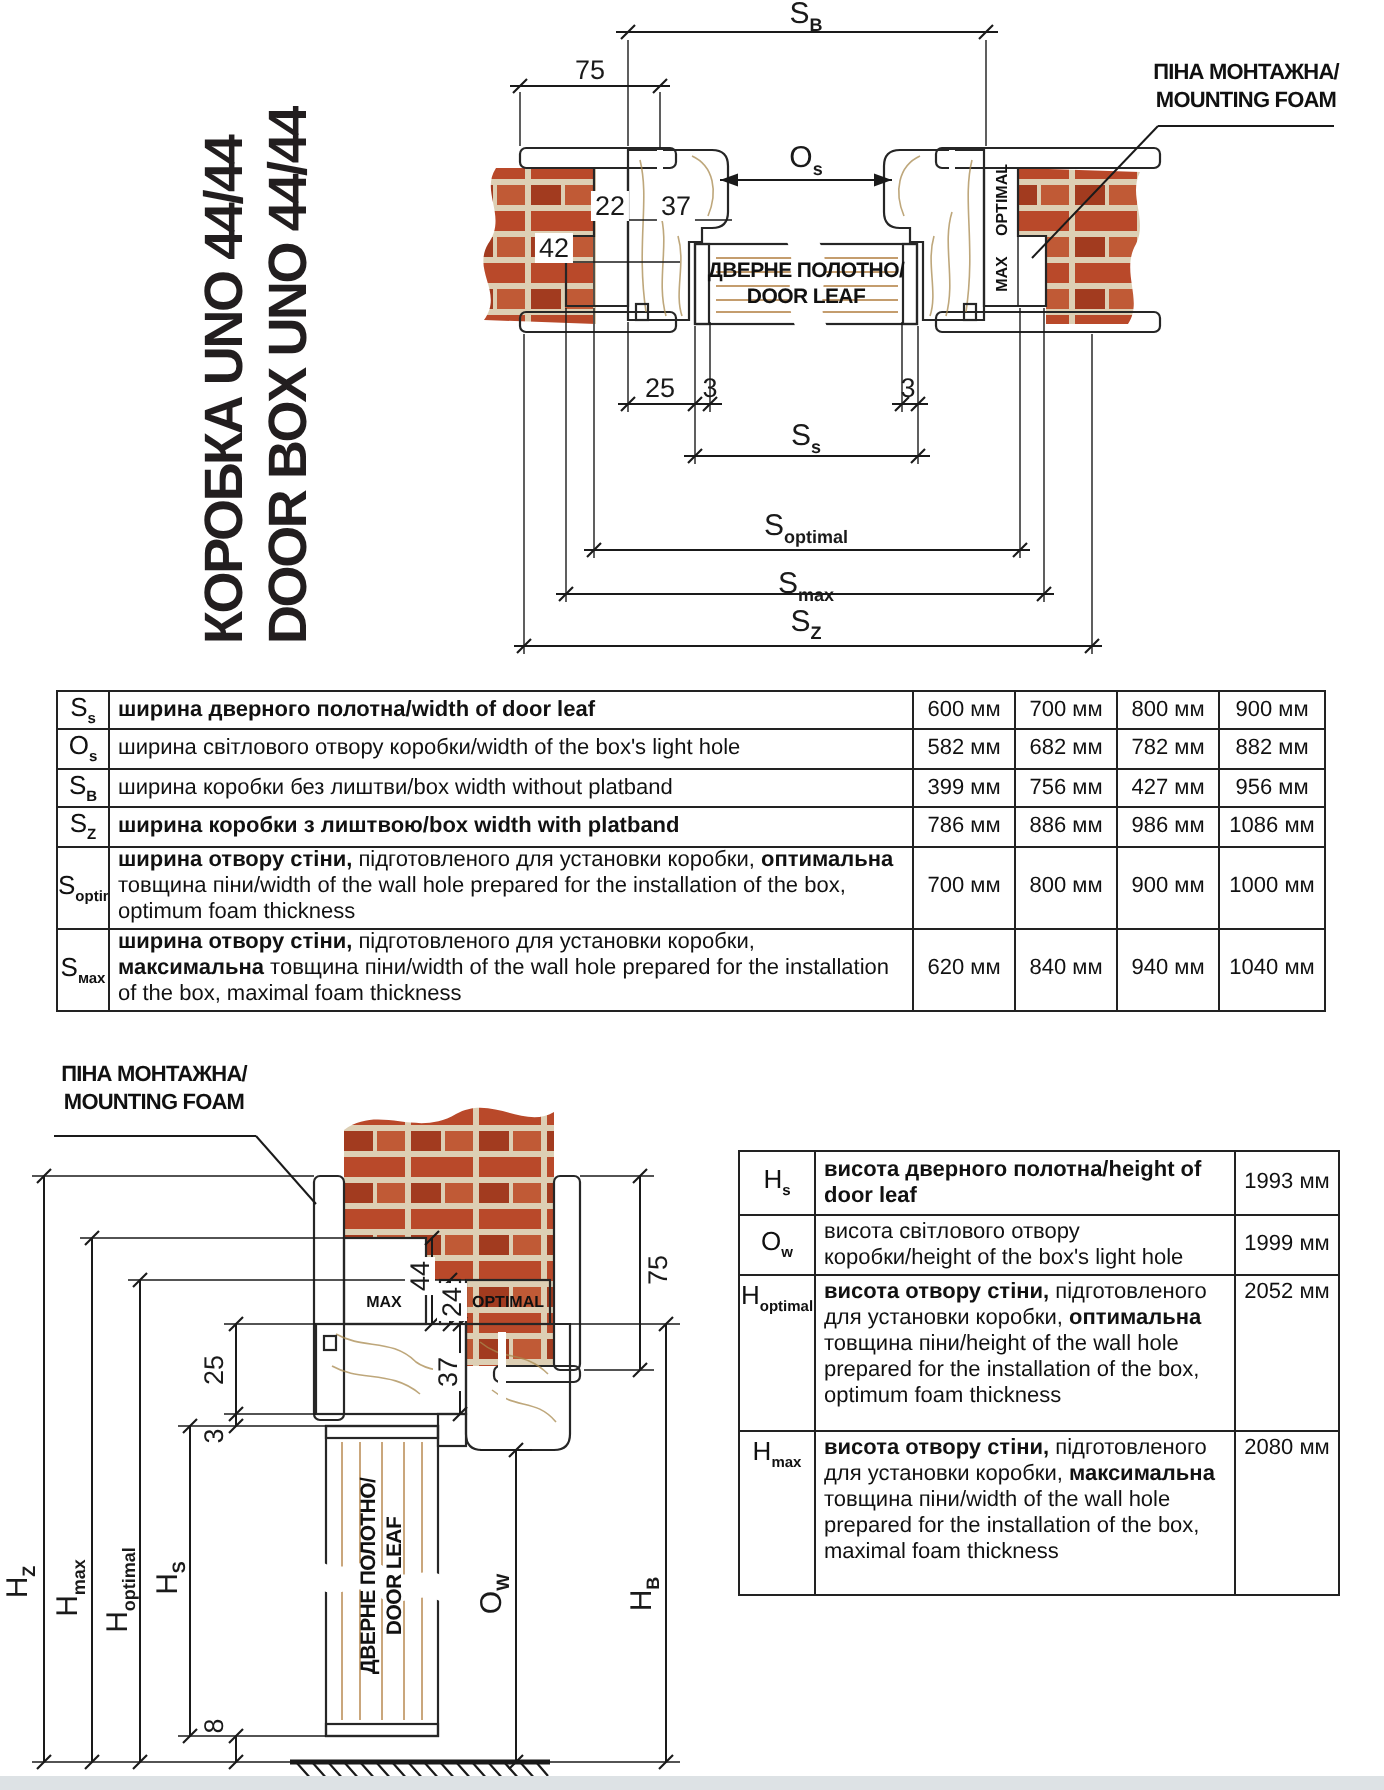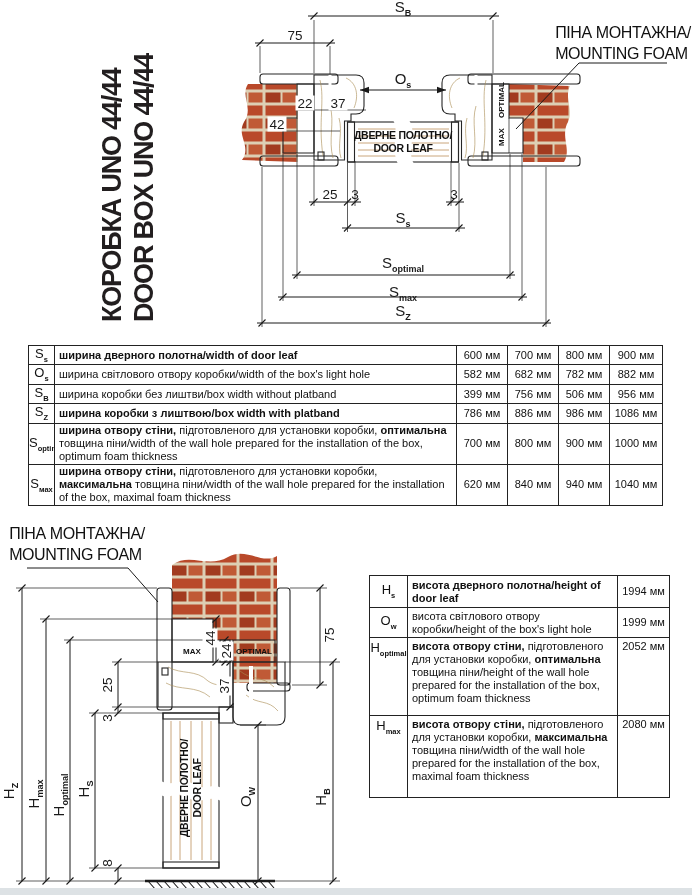--- a/index.html
+++ b/index.html
@@ -14,22 +14,22 @@
 
   
   .draw{position:absolute}
   .draw svg{position:absolute;left:0;top:0;overflow:visible}
   .lab{position:absolute;transform:translate(-50%,-50%);white-space:nowrap;z-index:3}
   .lab.rot{transform:translate(-50%,-50%) rotate(-90deg)}
   .num{font-size:13.5px}
   .sym{font-size:15px}
   .sym sub{font-size:9px;font-weight:700}
   .wbg{background:#fff;padding:0 2px}
-  .ann{font-weight:400;font-size:16px;letter-spacing:-0.4px;line-height:1.3;
-       text-align:left;color:#111}
+  .ann{font-weight:700;font-size:11px;letter-spacing:-0.4px;line-height:1.3;
+       text-align:center;color:#111}
   .doorlab{font-weight:700;font-size:10.5px;letter-spacing:-0.3px;line-height:1.2;
            text-align:center;color:#111}
   .zone{font-weight:700;font-size:8px;color:#111}
 
   
   .ext{stroke:#1a1a1a;stroke-width:.7}
   .dim{stroke:#1a1a1a;stroke-width:1}
   .tick{stroke:#1a1a1a;stroke-width:1.1;fill:none}
   .outl{stroke:#262626;stroke-width:1.1;fill:none}
   .grain{stroke:#a8894f;stroke-width:.8;fill:none;opacity:.75}
@@ -229,21 +229,21 @@
       <td class="val-cell">582 мм</td>
       <td class="val-cell">682 мм</td>
       <td class="val-cell">782 мм</td>
       <td class="val-cell">882 мм</td>
     </tr>
     <tr class="r-s">
       <td class="sym-cell"><span>S</span><sub>B</sub></td>
       <td><b></b><span>ширина коробки без лиштви/box width without platband</span><b></b><span></span></td>
       <td class="val-cell">399 мм</td>
       <td class="val-cell">756 мм</td>
-      <td class="val-cell">506 мм</td>
+      <td class="val-cell">427 мм</td>
       <td class="val-cell">956 мм</td>
     </tr>
     <tr class="r-s">
       <td class="sym-cell"><span>S</span><sub>Z</sub></td>
       <td><b>ширина коробки з лиштвою/box width with platband</b><span></span><b></b><span></span></td>
       <td class="val-cell">786 мм</td>
       <td class="val-cell">886 мм</td>
       <td class="val-cell">986 мм</td>
       <td class="val-cell">1086 мм</td>
     </tr>
@@ -397,21 +397,21 @@
   <table class="height-table">
     <colgroup>
         <col style="width:38px">
         <col style="width:210px">
         <col style="width:52px">
       </colgroup>
     <tbody>
         <tr class="h1">
       <td class="sym-cell"><span>H</span><sub>s</sub></td>
       <td><b>висота дверного полотна/height of door leaf</b><span></span><b></b><span></span></td>
-      <td class="val-cell">1994 мм</td>
+      <td class="val-cell">1993 мм</td>
     </tr>
     <tr class="h2">
       <td class="sym-cell"><span>O</span><sub>w</sub></td>
       <td><b></b><span>висота світлового отвору коробки/height of the box's light hole</span><b></b><span></span></td>
       <td class="val-cell">1999 мм</td>
     </tr>
     <tr class="h5">
       <td class="sym-cell vtop"><span>H</span><sub>optimal</sub></td>
       <td class="vtop"><b>висота отвору стіни,</b><span> підготовленого для установки коробки, </span><b>оптимальна</b><span> товщина піни/height of the wall hole prepared for the installation of the box, optimum foam thickness</span></td>
       <td class="val-cell vtop">2052 мм</td>

